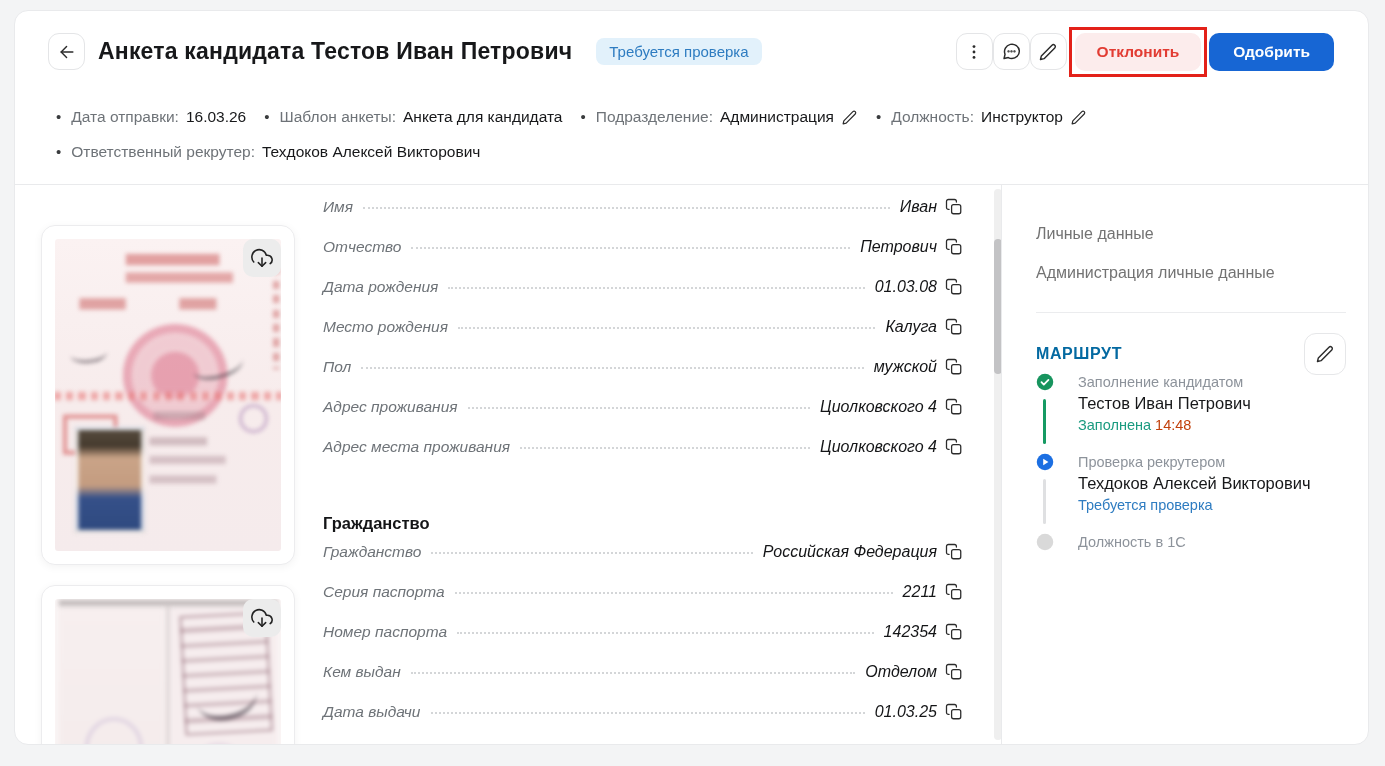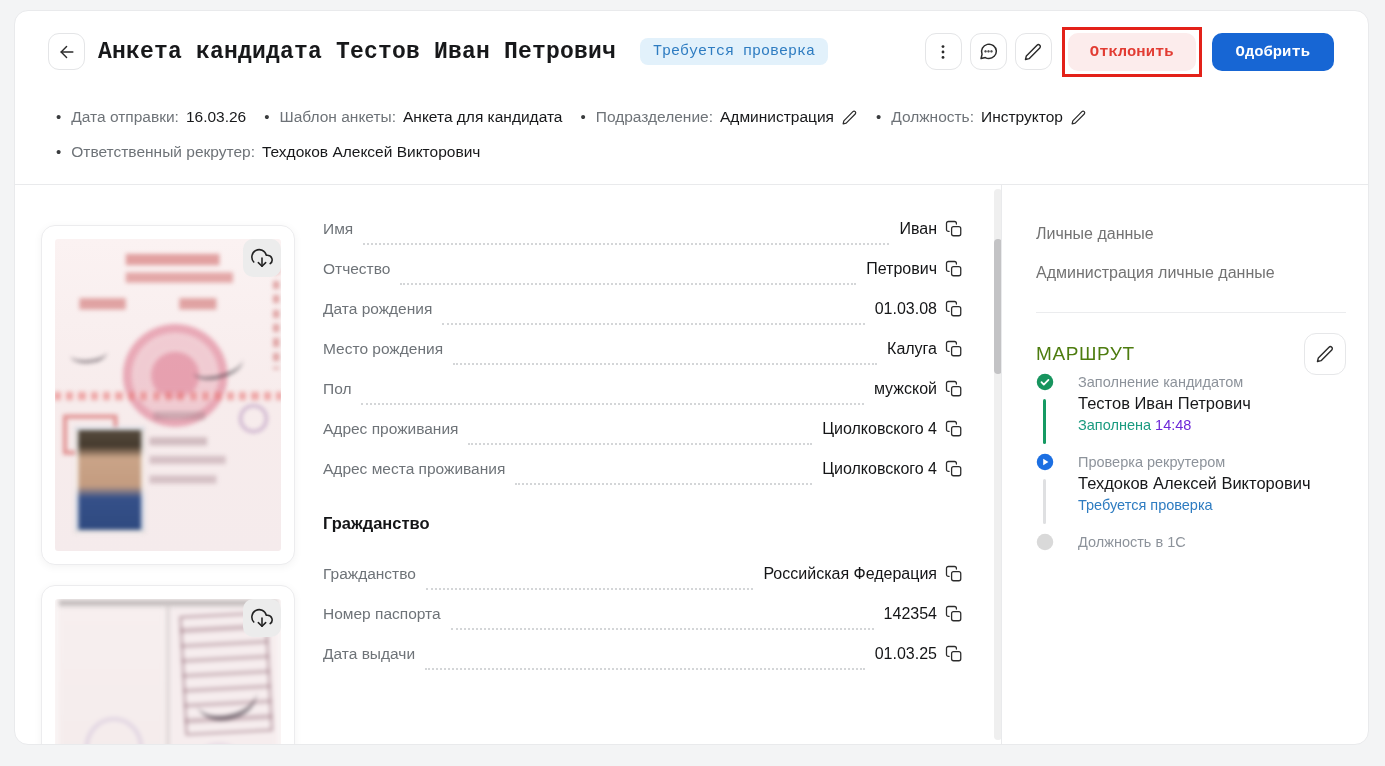--- a/index.html
+++ b/index.html
@@ -3,27 +3,27 @@
 <meta charset="utf-8">
 <style>
   html,body{margin:0;padding:0;background:#f3f4f5;}
   .stage{position:relative;width:1385px;height:766px;background:#f3f4f5;
          font-family:"Liberation Sans", sans-serif;color:#17181a;overflow:hidden;}
   .card{position:absolute;left:14px;top:10px;width:1355px;height:735px;background:#fff;
         border:1px solid #e9eaec;border-radius:14px;box-sizing:border-box;overflow:hidden;}
 
   
   .hdr{position:absolute;left:0;right:0;top:0;height:174px;border-bottom:1px solid #e9eaec;box-sizing:border-box;}
-  .title-row{position:absolute;left:33px;right:34px;top:22px;height:37px;display:flex;align-items:center;font-family:Liberation Mono, monospace;}
+  .title-row{position:absolute;left:33px;right:34px;top:22px;height:37px;display:flex;align-items:center;}
   .iconbtn{width:37px;height:37px;border-radius:11px;border:1px solid #e4e5e7;background:#fff;
            display:flex;align-items:center;justify-content:center;cursor:pointer;flex:none;color:#2b2b2b;}
   .page-title{font-size:23px;font-weight:700;margin:0 0 0 13px;letter-spacing:.2px;white-space:nowrap;}
   .badge{margin-left:24px;background:#e2f1fb;color:#2e7cc1;font-size:15px;font-weight:500;
          padding:5px 13px;border-radius:8px;white-space:nowrap;}
-  .hdr-actions{margin-left:auto;display:flex;align-items:center;gap:8px;}
+  .hdr-actions{margin-left:auto;display:flex;align-items:center;}
   .annotation{border:3px solid #e32119;padding:3px;margin:0 2px;display:flex;}
   .btn{border:none;border-radius:10px;font-size:15.5px;font-weight:600;cursor:pointer;
        padding:10px 22px;font-family:inherit;white-space:nowrap;}
   .btn-reject{background:#fcecec;color:#e23c33;}
   .btn-approve{background:#1766d4;color:#fff;padding:10px 24px;}
 
   .meta{position:absolute;left:41px;right:34px;top:95px;font-size:15.5px;line-height:22px;}
   .meta-line{display:flex;align-items:center;flex-wrap:nowrap;white-space:nowrap;}
   .meta-line + .meta-line{margin-top:13px;}
   .mitem{display:flex;align-items:center;}
@@ -75,50 +75,50 @@
   .p2-stamp{top:6%;left:56%;width:36%;height:36%;border:2px solid rgba(120,70,85,.5);transform:rotate(-3deg);
     background:repeating-linear-gradient(180deg,transparent 0 9%,rgba(120,70,85,.3) 9% 13%);}
   .p2-stamp::after{content:"";position:absolute;left:12%;top:52%;width:72%;height:34%;
     border-bottom:5px solid rgba(60,50,62,.6);border-radius:50%;transform:rotate(-10deg);}
   .p2-circ2{top:46%;left:60%;width:20%;height:15%;border-radius:50%;border:4px solid rgba(170,140,190,.2);}
   .dl{position:absolute;top:13px;right:13px;width:38px;height:38px;border-radius:10px;background:#ececec;
       display:flex;align-items:center;justify-content:center;cursor:pointer;color:#222;}
 
   
   .form{position:absolute;left:308px;width:640px;top:0;bottom:0;padding-top:13px;box-sizing:border-box;}
-  .frow{height:40px;display:flex;align-items:flex-end;}
+  .frow{height:40px;display:flex;align-items:flex-start;font-style:italic;}
   .flabel{color:#6e7378;font-size:15.5px;flex:none;}
   .leader{flex:1;height:2px;border-bottom:2px dotted #d4d6d8;margin:0 10px;transform:translateY(7px);}
   .fvalue{color:#141517;font-size:16px;flex:none;}
   .copybtn{margin-left:8px;flex:none;display:flex;align-items:center;cursor:pointer;color:#2b2b2b;}
   .fsection{height:39px;margin-top:26px;display:flex;align-items:center;font-size:16.5px;font-weight:700;color:#141517;}
 
   
   .vscroll{position:absolute;left:979px;top:4px;bottom:4px;width:8px;border-radius:4px;background:#efefef;}
   .vthumb{position:absolute;left:0;top:50px;width:8px;height:135px;border-radius:4px;background:#c3c3c5;cursor:pointer;}
 
   
   .side{position:absolute;left:986px;right:0;top:0;bottom:0;border-left:1px solid #e9eaec;
         padding:38px 22px 0 34px;box-sizing:border-box;}
   .nav-item{font-size:16px;color:#737373;line-height:22px;cursor:pointer;}
   .nav-item + .nav-item{margin-top:17px;}
   .side-div{border:none;border-top:1px solid #ebecee;margin:28px 0 0 0;}
   .route-head{margin-top:20px;height:42px;display:flex;align-items:center;justify-content:space-between;}
-  .route-title{font-size:19px;font-weight:400;letter-spacing:.6px;color:#4d7c0f;}
+  .route-title{font-size:16px;font-weight:700;letter-spacing:.6px;color:#0369a1;}
   .route-edit{width:42px;height:42px;border-radius:12px;border:1px solid #e6e7e9;background:#fff;
               display:flex;align-items:center;justify-content:center;cursor:pointer;color:#2b2b2b;}
   .steps{margin-top:-3px;}
   .step{position:relative;padding-left:42px;}
   .sicon{position:absolute;left:0;top:1px;width:18px;height:18px;}
   .stitle{font-size:14.5px;color:#8d939b;line-height:20px;}
   .sdetail{margin-top:0;margin-bottom:16px;}
   .sname{font-size:16.5px;color:#17181a;line-height:22px;}
   .sstat{font-size:14.5px;line-height:22px;}
   .stat-done{color:#1b9b80;}
-  .stat-time{color:#6d28d9;}
+  .stat-time{color:#c2410c;}
   .stat-current{color:#2e7cc1;}
   .connector{position:absolute;left:7px;top:27px;width:3px;height:45px;border-radius:2px;}
   .conn-green{background:#169a63;}
   .conn-gray{background:#dfe0e2;}
 
   svg.ic{fill:none;stroke:currentColor;stroke-width:1.7;stroke-linecap:round;stroke-linejoin:round;}
 </style>
 </head>
 <body>
 
@@ -363,23 +363,45 @@
           <span class="leader"></span>
           <span class="fvalue">Российская Федерация</span>
           <span class="copybtn">
               <svg class="ic" width="18" height="18" viewBox="0 0 24 24">
                 <rect x="8.8" y="8.8" width="12.2" height="12.2" rx="2.6"></rect>
                 <path d="M5.4 15.2H4.6A2.6 2.6 0 0 1 2 12.6V4.6A2.6 2.6 0 0 1 4.6 2h8a2.6 2.6 0 0 1 2.6 2.6v.8"></path>
               </svg>
             </span>
         </div>
         <div class="frow">
+          <span class="flabel">Серия паспорта</span>
+          <span class="leader"></span>
+          <span class="fvalue">2211</span>
+          <span class="copybtn">
+              <svg class="ic" width="18" height="18" viewBox="0 0 24 24">
+                <rect x="8.8" y="8.8" width="12.2" height="12.2" rx="2.6"></rect>
+                <path d="M5.4 15.2H4.6A2.6 2.6 0 0 1 2 12.6V4.6A2.6 2.6 0 0 1 4.6 2h8a2.6 2.6 0 0 1 2.6 2.6v.8"></path>
+              </svg>
+            </span>
+        </div>
+        <div class="frow">
           <span class="flabel">Номер паспорта</span>
           <span class="leader"></span>
           <span class="fvalue">142354</span>
+          <span class="copybtn">
+              <svg class="ic" width="18" height="18" viewBox="0 0 24 24">
+                <rect x="8.8" y="8.8" width="12.2" height="12.2" rx="2.6"></rect>
+                <path d="M5.4 15.2H4.6A2.6 2.6 0 0 1 2 12.6V4.6A2.6 2.6 0 0 1 4.6 2h8a2.6 2.6 0 0 1 2.6 2.6v.8"></path>
+              </svg>
+            </span>
+        </div>
+        <div class="frow">
+          <span class="flabel">Кем выдан</span>
+          <span class="leader"></span>
+          <span class="fvalue">Отделом</span>
           <span class="copybtn">
               <svg class="ic" width="18" height="18" viewBox="0 0 24 24">
                 <rect x="8.8" y="8.8" width="12.2" height="12.2" rx="2.6"></rect>
                 <path d="M5.4 15.2H4.6A2.6 2.6 0 0 1 2 12.6V4.6A2.6 2.6 0 0 1 4.6 2h8a2.6 2.6 0 0 1 2.6 2.6v.8"></path>
               </svg>
             </span>
         </div>
         <div class="frow">
           <span class="flabel">Дата выдачи</span>
           <span class="leader"></span>

